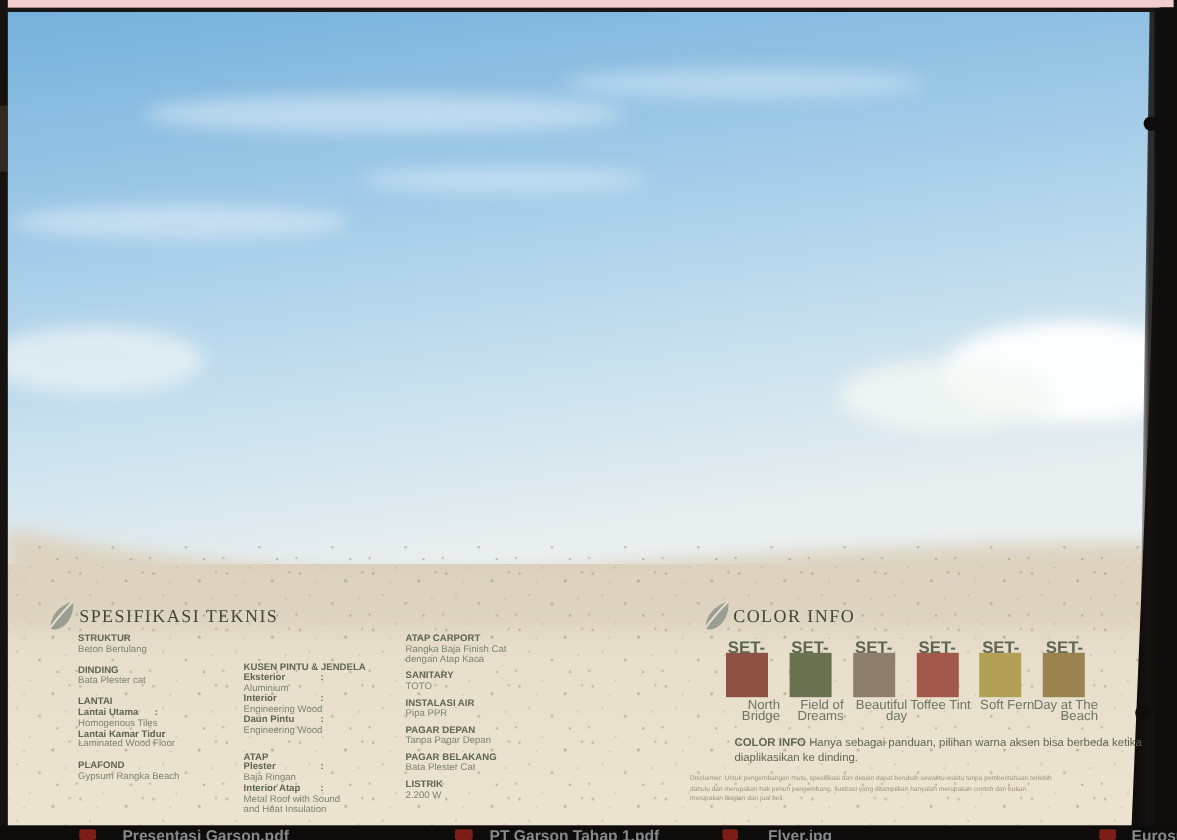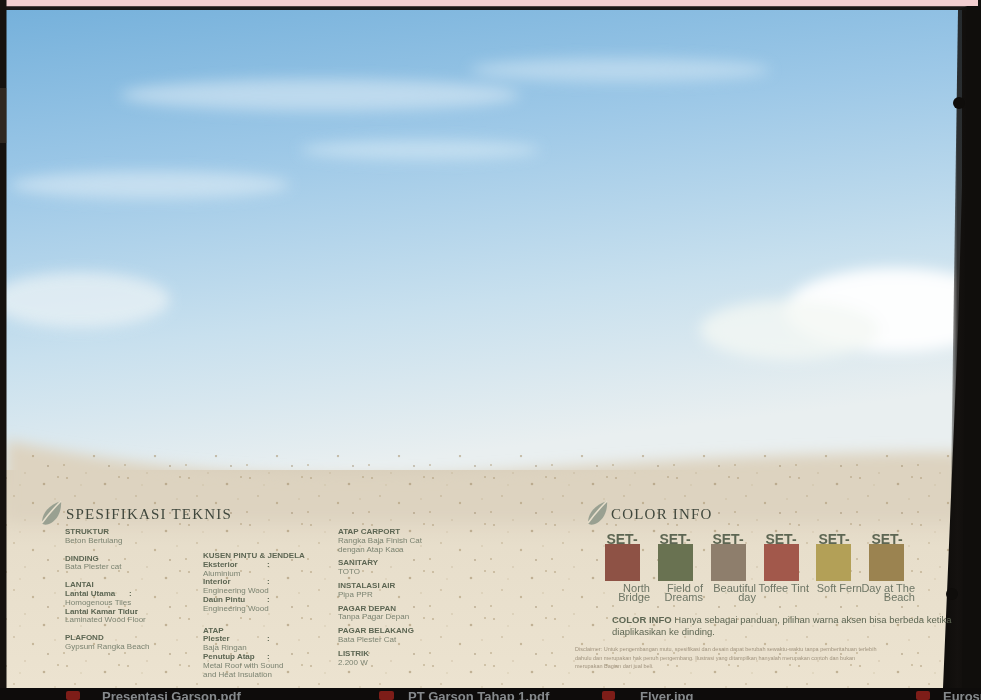--- a/index.html
+++ b/index.html
@@ -172,21 +172,21 @@
     <div>Aluminium</div>
     <div class="ln"><span class="lbl">Interior</span><span class="cl">:</span></div>
     <div>Engineering Wood</div>
     <div class="ln"><span class="lbl">Daun Pintu</span><span class="cl">:</span></div>
     <div>Engineering Wood</div>
   </div>
   <div class="g">
     <div class="lbl">ATAP</div>
     <div class="ln"><span class="lbl">Plester</span><span class="cl">:</span></div>
     <div>Baja Ringan</div>
-    <div class="ln"><span class="lbl">Penutup Atap</span><span class="cl">:</span></div>
+    <div class="ln"><span class="lbl">Interior Atap</span><span class="cl">:</span></div>
     <div>Metal Roof with Sound</div>
     <div>and Heat Insulation</div>
   </div>
 </div>
 
 <div class="txt sp sp3" style="left:338px;top:528px;width:130px;">
   <div class="g">
         <div class="lbl">ATAP CARPORT</div>
         <div>Rangka Baja Finish Cat</div>
         <div>dengan Atap Kaca</div>

